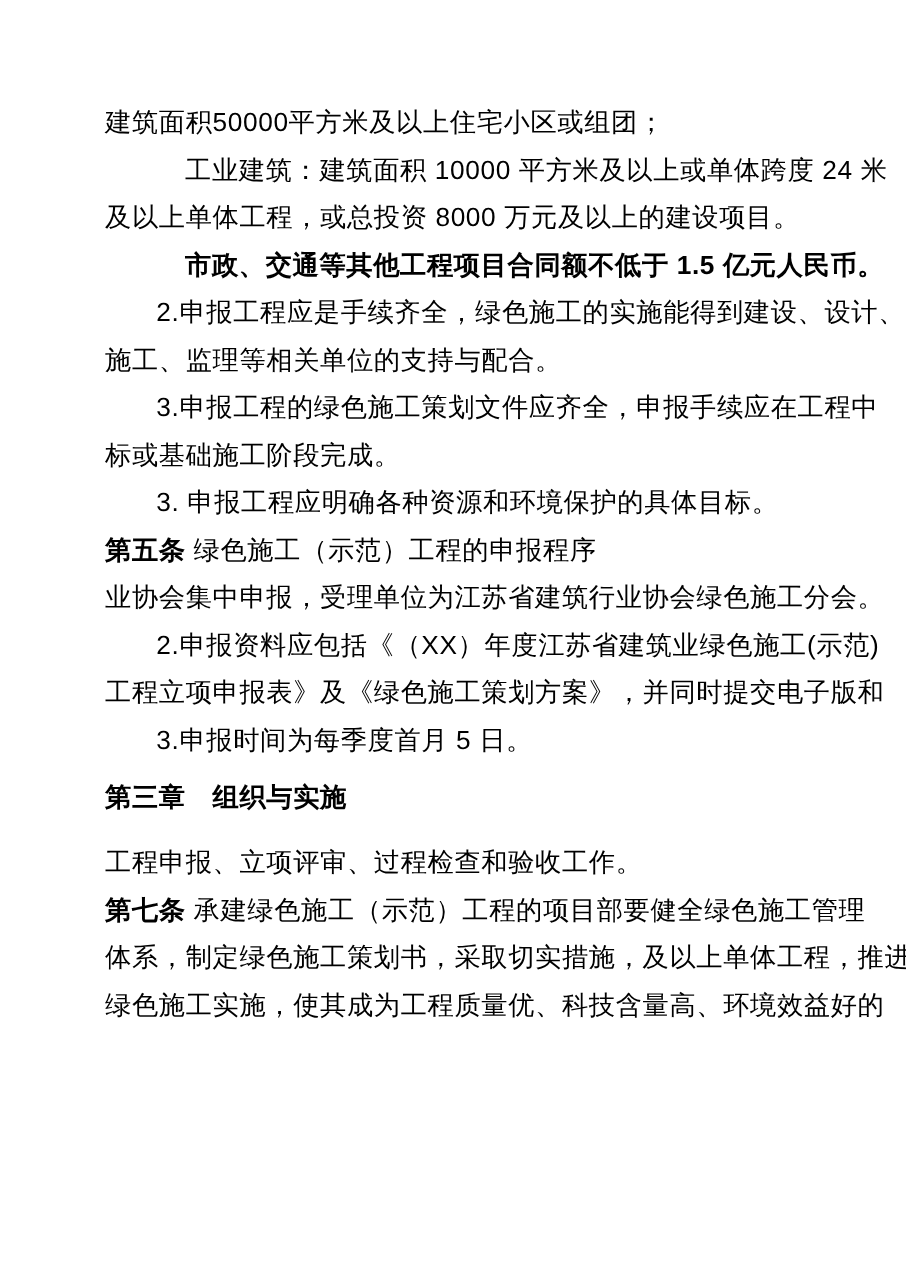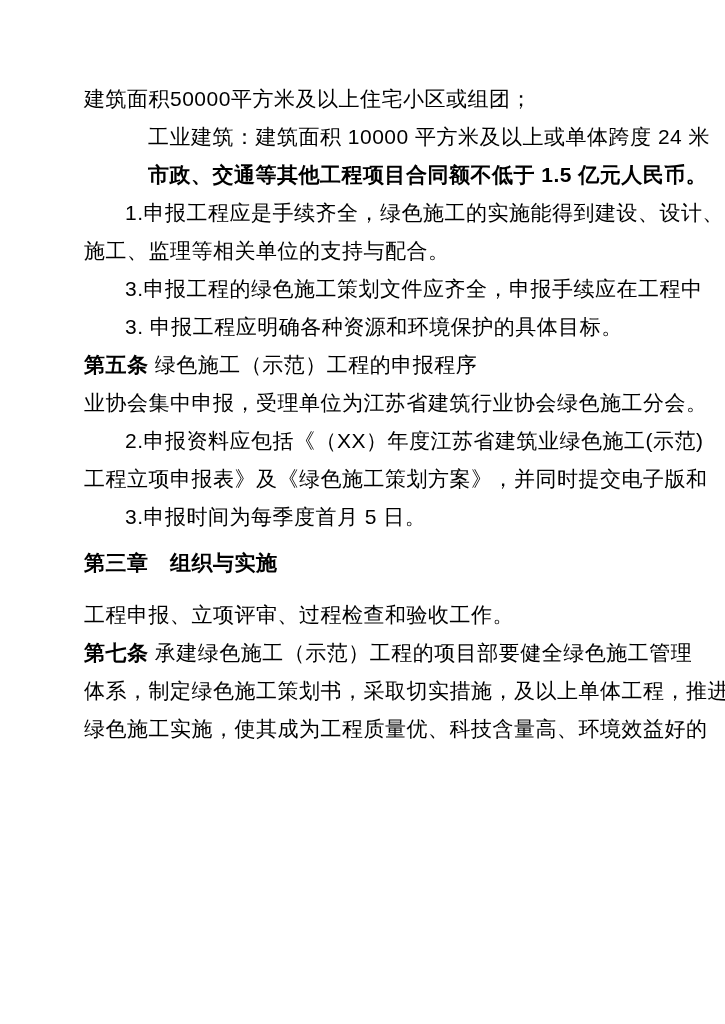--- a/index.html
+++ b/index.html
@@ -53,24 +53,26 @@
     letter-spacing: 2px;
   }
 </style>
 </head>
 <body>
 
 <div class="page">
   <div class="doc-body">
       <div class="line">建筑面积50000平方米及以上住宅小区或组团；</div>
       <div class="line indent-wide">工业建筑：建筑面积 10000 平方米及以上或单体跨度 24 米</div>
+      <div class="line">及以上单体工程，或总投资 8000 万元及以上的建设项目。</div>
       <div class="line indent-wide bold">市政、交通等其他工程项目合同额不低于 1.5 亿元人民币。</div>
-      <div class="line indent-num">1.申报工程应是手续齐全，绿色施工的实施能得到建设、设计、</div>
+      <div class="line indent-num">2.申报工程应是手续齐全，绿色施工的实施能得到建设、设计、</div>
       <div class="line">施工、监理等相关单位的支持与配合。</div>
       <div class="line indent-num">3.申报工程的绿色施工策划文件应齐全，申报手续应在工程中</div>
+      <div class="line">标或基础施工阶段完成。</div>
       <div class="line indent-num">3. 申报工程应明确各种资源和环境保护的具体目标。</div>
       <div class="line"><span class="article-label">第五条</span> 绿色施工（示范）工程的申报程序</div>
       <div class="line">业协会集中申报，受理单位为江苏省建筑行业协会绿色施工分会。</div>
       <div class="line indent-num">2.申报资料应包括《（XX）年度江苏省建筑业绿色施工(示范)</div>
       <div class="line">工程立项申报表》及《绿色施工策划方案》，并同时提交电子版和</div>
       <div class="line indent-num">3.申报时间为每季度首月 5 日。</div>
       <div class="line bold heading">第三章　组织与实施</div>
       <div class="line">工程申报、立项评审、过程检查和验收工作。</div>
       <div class="line"><span class="article-label">第七条</span> 承建绿色施工（示范）工程的项目部要健全绿色施工管理</div>
       <div class="line">体系，制定绿色施工策划书，采取切实措施，及以上单体工程，推进</div>

